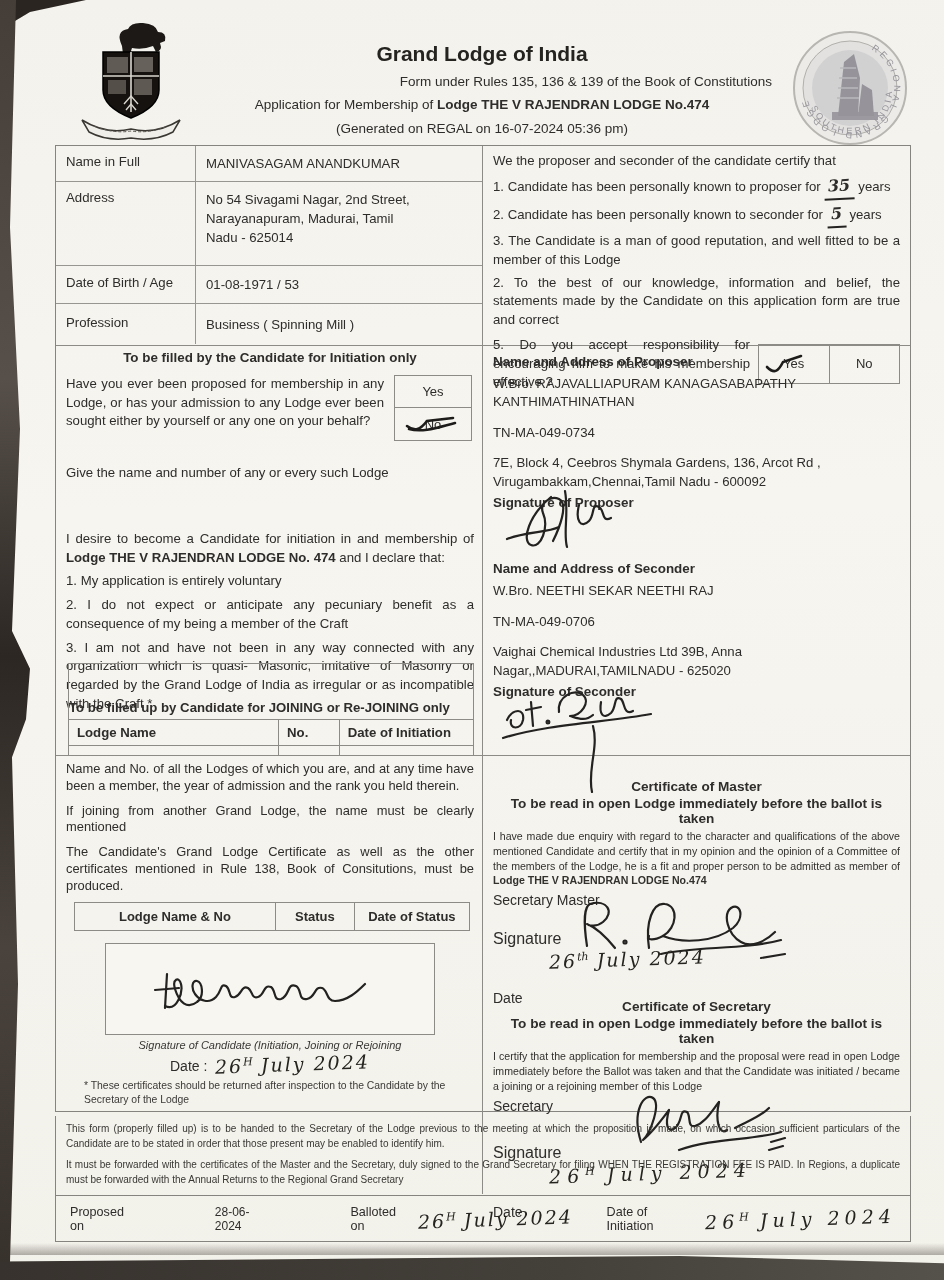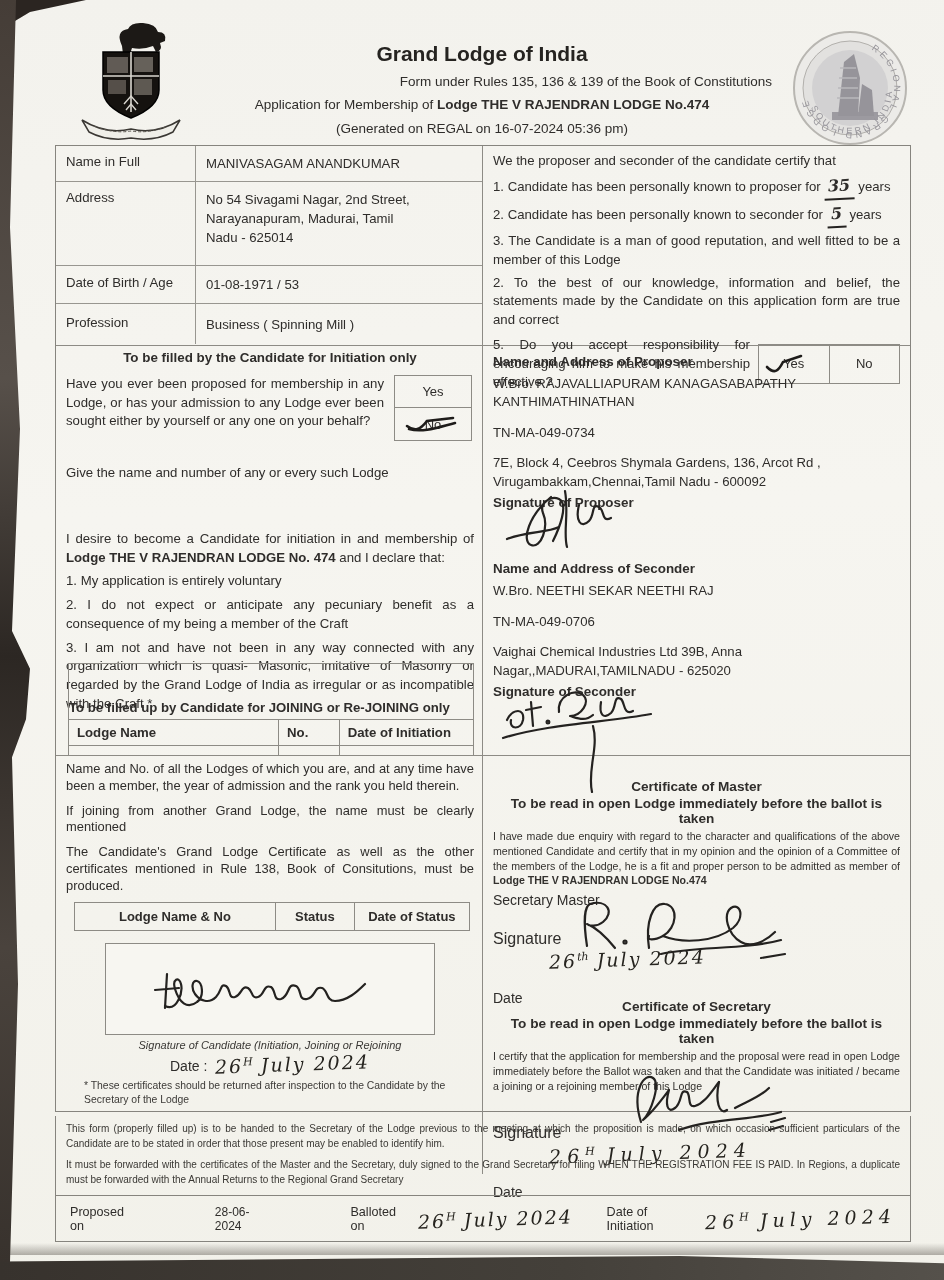--- a/index.html
+++ b/index.html
@@ -346,20 +346,21 @@
         </svg>
       </div>
       <div class="daterow">
         <span class="lab">Date</span>
         <span class="hw" style="position:absolute;left:56px;top:-4px"><span>26</span><sup>th</sup> <span>July 2024</span></span>
       </div>
 
       <div class="cert-title">Certificate of Secretary</div>
       <div class="cert-sub">To be read in open Lodge immediately before the ballot is taken</div>
       <p class="small">I certify that the application for membership and the proposal were read in open Lodge immediately before the Ballot was taken and that the Candidate was initiated / became a joining or a rejoining member of this Lodge</p>
+      <div class="role-line">Secretary</div>
       <div class="sigrow" style="height:52px">
         <span class="lab">Signature</span>
         <svg class="sig" width="240" height="80" viewBox="0 0 240 80" style="position:absolute;left:90px;top:-26px">
           <path d="M58 54 C48 22 62 4 70 10 C78 16 68 44 60 52 C70 44 80 30 86 22 C82 36 84 46 92 40 C100 34 96 20 104 24 C108 27 104 40 112 38 C122 35 128 24 136 14"></path>
           <path d="M136 14 C132 32 136 48 144 42 M152 40 C162 34 176 30 186 20"></path>
           <path d="M96 62 C130 50 172 52 198 44 M188 54 L202 50 M186 62 L200 58"></path>
         </svg>
       </div>
       <div class="daterow">
         <span class="lab">Date</span>

